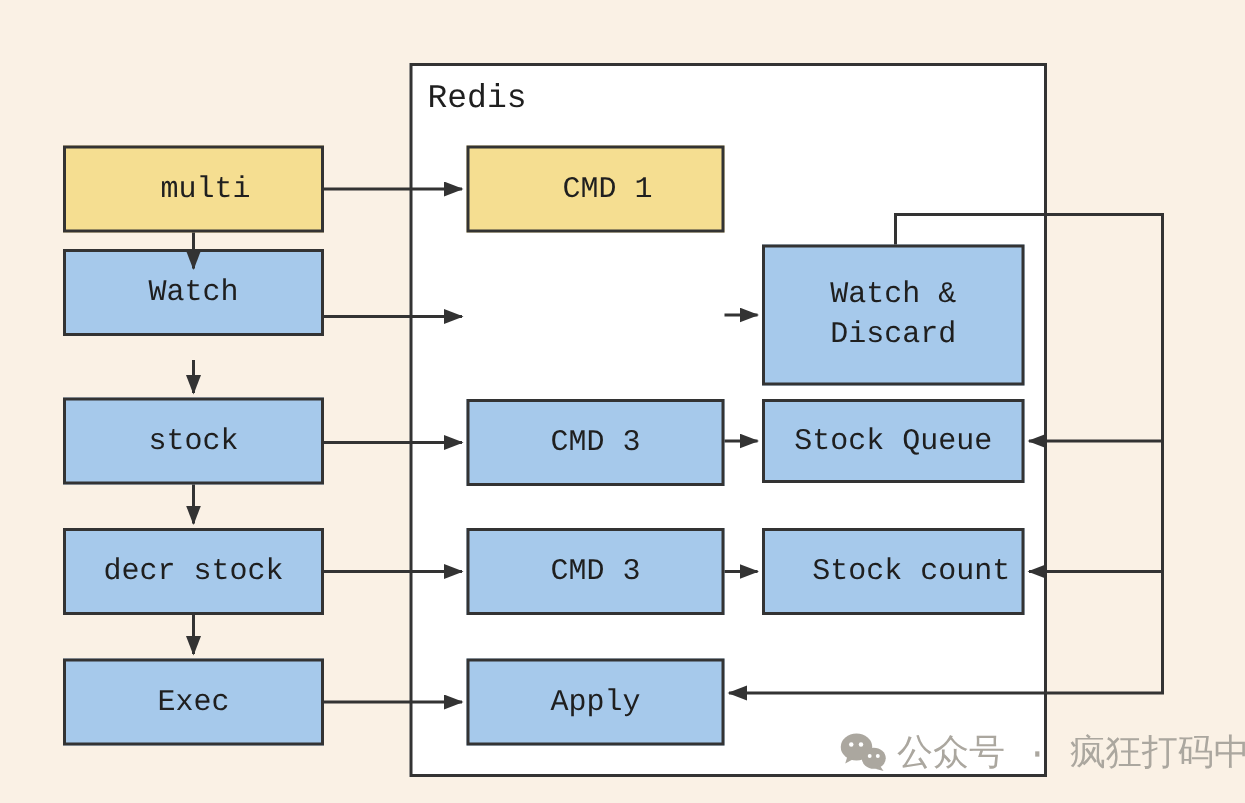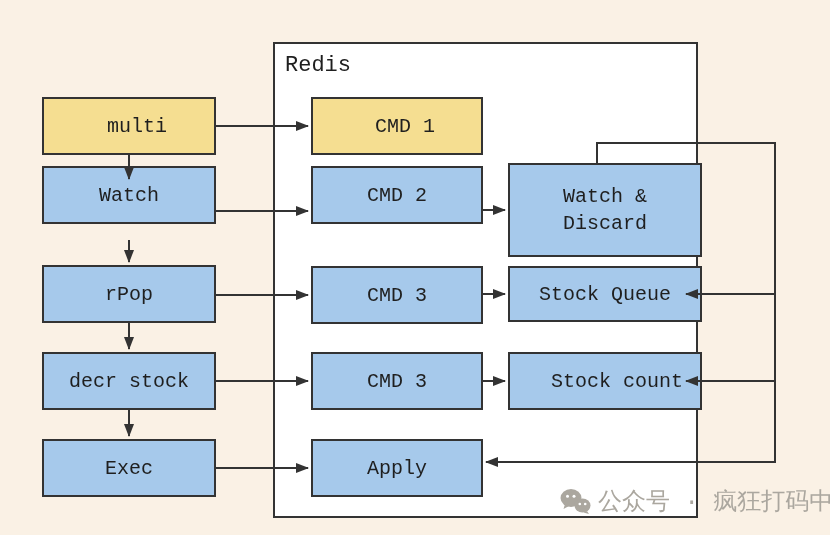--- a/index.html
+++ b/index.html
@@ -37,21 +37,21 @@
   
   .col-client { left: 42px; width: 174px; height: 58px; }
   .r1 { top: 97px; }  .r2 { top: 166px; } .r3 { top: 265px; }
   .r4 { top: 352px; } .r5 { top: 439px; }
 
   
   .col-cmd { left: 311px; width: 172px; height: 58px; text-align: center; }
   .c3 { top: 266px; }
 
   
-  .col-state { left: 508px; width: 194px; }
+  .col-state { left: 508px; width: 175px; }
   .wd { top: 163px; height: 94px; }
   .sq { top: 266px; height: 56px; }
   .sc { top: 352px; height: 58px; padding-left: 24px; }
   .wd .label-wrap { max-width: 105px; }
 
   svg.arrows {
     position: absolute; left: 0; top: 0; z-index: 3;
     pointer-events: none;
   }
   svg.arrows line, svg.arrows path.edge {
@@ -77,34 +77,31 @@
   <div class="redis-container"></div>
   <div class="redis-label">Redis</div>
 
   <div class="node yellow col-client r1">
     <span class="label-wrap">multi</span>
   </div>
   <div class="node blue col-client r2">
     <span class="label-wrap">Watch</span>
   </div>
   <div class="node blue col-client r3">
-    <span class="label-wrap">rPop</span>
+    <span class="label-wrap">stock</span>
   </div>
   <div class="node blue col-client r4">
     <span class="label-wrap">decr stock</span>
   </div>
   <div class="node blue col-client r5">
     <span class="label-wrap">Exec</span>
   </div>
 
   <div class="node yellow col-cmd r1">
     <span class="label-wrap">CMD 1</span>
-  </div>
-  <div class="node blue col-cmd r2">
-    <span class="label-wrap">CMD 2</span>
   </div>
   <div class="node blue col-cmd c3">
     <span class="label-wrap">CMD 3</span>
   </div>
   <div class="node blue col-cmd r4">
     <span class="label-wrap">CMD 3</span>
   </div>
   <div class="node blue col-cmd r5">
     <span class="label-wrap">Apply</span>
   </div>

